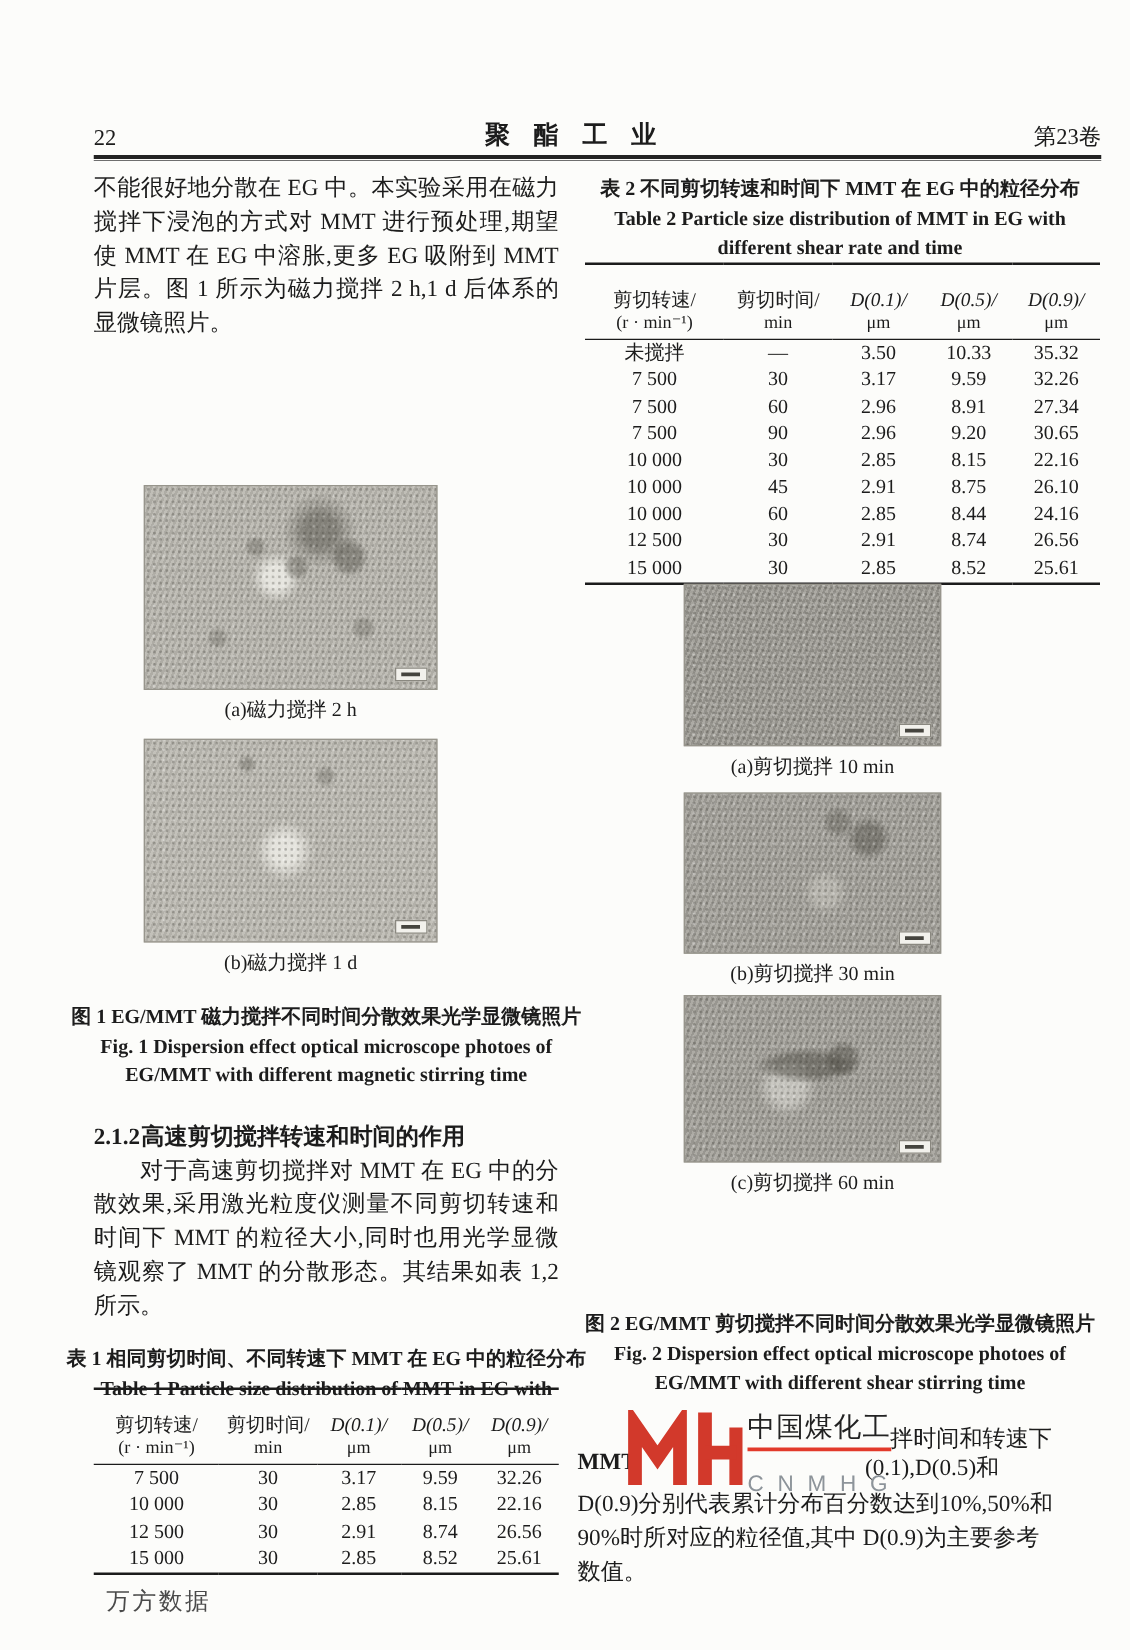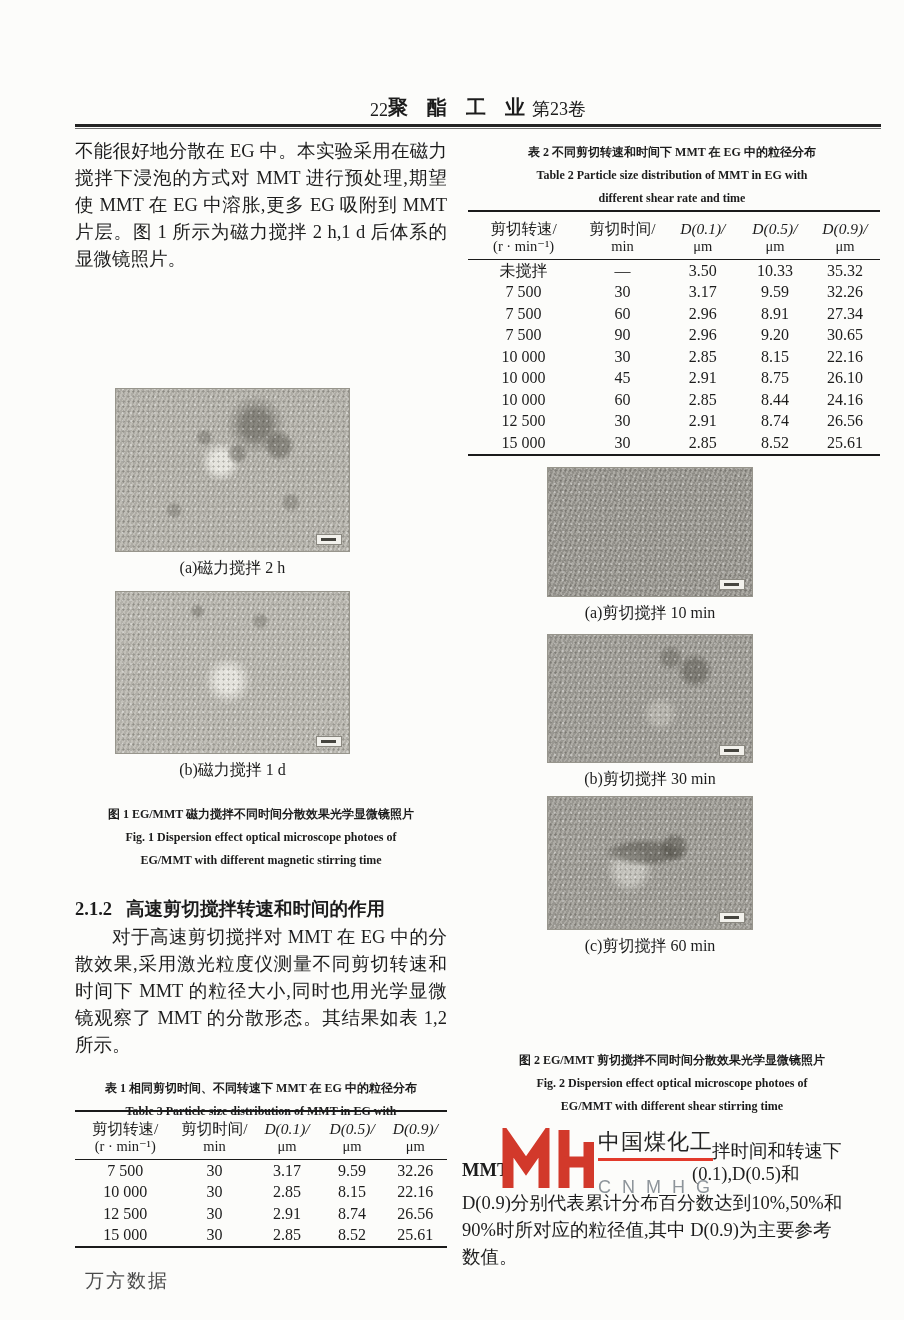--- a/index.html
+++ b/index.html
@@ -2,33 +2,33 @@
 <html><head>
 <meta charset="utf-8">
 <style>
   *{box-sizing:border-box;margin:0;padding:0}
   html,body{background:#ffffff}
   .page{position:relative;width:904px;height:1320px;background:#fcfcfa;
         font-family:"Liberation Serif","DejaVu Serif",serif;color:#1c1c1c;overflow:hidden}
   .abs{position:absolute}
 
   
-  .pagehead{top:94px;left:75px;width:806px;display:flex;justify-content:center;align-items:flex-end;font-size:18px}
+  .pagehead{top:94px;left:75px;width:806px;display:flex;justify-content:space-between;align-items:flex-end;font-size:18px}
   .jtitle{font-size:20px;font-weight:bold;letter-spacing:7px}
   .headrule{top:124px;left:75px;width:806px;height:6px;
     background:linear-gradient(to bottom,#232323 0,#232323 3px,transparent 3px,transparent 4px,#6f6f6f 4px,#6f6f6f 5px,transparent 5px)}
 
   
   .body-text{font-size:18.5px;line-height:27px;text-align:justify;width:372px}
   .indent{text-indent:2em}
 
   
   .cap-block{display:flex;flex-direction:column;align-items:center;font-weight:bold;text-align:center}
-  .t-cn{font-size:12px;line-height:24px;white-space:nowrap;font-weight:bold}
-  .t-en{font-size:12px;line-height:23px;white-space:nowrap;font-weight:bold}
+  .t-cn{font-size:16px;line-height:24px;white-space:nowrap;font-weight:bold}
+  .t-en{font-size:16px;line-height:23px;white-space:nowrap;font-weight:bold}
 
   
   .micro{position:absolute;border:1px solid #97958c}
   .micro::after{content:"";position:absolute;inset:0;
     background-image:radial-gradient(rgba(58,56,50,.30) .8px,transparent 1.4px),
                      radial-gradient(rgba(255,255,255,.30) .8px,transparent 1.4px);
     background-size:5px 5px,8px 8px;background-position:0 0,3px 4px}
   .fig1a{background:
     radial-gradient(circle at 60% 22%, rgba(92,90,82,.55) 0 13px, rgba(92,90,82,.28) 20px, transparent 30px),
     radial-gradient(circle at 70% 35%, rgba(92,90,82,.50) 0 9px, transparent 16px),
@@ -60,35 +60,35 @@
     radial-gradient(circle at 62% 38%, rgba(78,76,68,.45) 0 9px, transparent 15px),
     radial-gradient(circle at 40% 55%, rgba(226,225,219,.55) 0 12px, transparent 24px),
     repeating-linear-gradient(112deg, rgba(70,68,62,.16) 0 2px, rgba(198,196,188,.16) 2px 4px),
     #a8a6a0}
   .scalebar{position:absolute;right:7px;bottom:6px;width:26px;height:11px;background:#f2f1ec;border:1px solid #8a8880;z-index:2}
   .scalebar::after{content:"";position:absolute;left:4px;top:3px;width:15px;height:2.5px;background:#45443e}
   .imgcap{font-size:16px;text-align:center}
 
   
   .jtable{border-collapse:collapse;border-top:2.2px solid #1b1b1b;border-bottom:2.2px solid #1b1b1b;table-layout:fixed}
-  .jtable thead th{border-bottom:1.6px solid #1b1b1b;font-weight:normal;padding:8px 0 5px;vertical-align:middle}
+  .jtable thead th{border-bottom:1.6px solid #1b1b1b;font-weight:normal;padding:20px 0 5px;vertical-align:middle}
   .jtable th .l1{font-size:15.5px;line-height:18px}
   .jtable th .l2{font-size:14.5px;line-height:16px}
   .jtable th:nth-child(n+3) .l1{font-style:italic}
   .jtable td{text-align:center;padding:1.5px 0;font-size:16px;line-height:18.5px}
   .jtable th{text-align:center}
   .jtable th:nth-child(1),.jtable td:nth-child(1){width:27%}
   .jtable th:nth-child(2),.jtable td:nth-child(2){width:21%}
   .jtable th:nth-child(3),.jtable td:nth-child(3){width:18%}
   .jtable th:nth-child(4),.jtable td:nth-child(4){width:17%}
   .jtable th:nth-child(5),.jtable td:nth-child(5){width:17%}
 
   
   .sec-head{font-size:18.5px;font-weight:bold}
-  .sec-head .num{font-family:"Liberation Serif",serif;margin-right:14px}
+  .sec-head .num{font-family:"Liberation Serif",serif;margin-right:1px}
 
   
   .brand-cn{font-size:22px;letter-spacing:1px;color:#222;border-bottom:3px solid #e23a2b;padding-bottom:1px;
             font-family:"Liberation Sans","DejaVu Sans",sans-serif}
   .brand-en{font-size:18px;color:#8d949a;letter-spacing:3px;margin-top:16px;font-family:"Liberation Sans","DejaVu Sans",sans-serif}
   .frag{font-size:18.5px;white-space:nowrap}
   .wanfang{font-size:19px;letter-spacing:2px;color:#4a4a4a;font-family:"Liberation Sans","DejaVu Sans",sans-serif}
 </style>
 </head>
 <body>
@@ -120,21 +120,21 @@
     <div class="t-en">EG/MMT with different magnetic stirring time</div>
   </div>
 
   <div class="abs sec-head" style="top:896px;left:75px;width:372px">
     <span class="num">2.1.2</span><span>高速剪切搅拌转速和时间的作用</span>
   </div>
   <div class="abs body-text indent" style="top:924px;left:75px">对于高速剪切搅拌对 MMT 在 EG 中的分散效果,采用激光粒度仪测量不同剪切转速和时间下 MMT 的粒径大小,同时也用光学显微镜观察了 MMT 的分散形态。其结果如表 1,2 所示。</div>
 
   <div class="abs cap-block" style="top:1076px;left:31px;width:460px">
     <div class="t-cn">表 1  相同剪切时间、不同转速下 MMT 在 EG 中的粒径分布</div>
-    <div class="t-en">Table 3  Particle size distribution of MMT in EG with</div>
+    <div class="t-en">Table 1  Particle size distribution of MMT in EG with</div>
   </div>
   <table class="abs jtable" style="top:1110px;left:75px;width:372px">
     <thead>
         <tr>
           <th>
             <div class="l1">剪切转速/</div>
             <div class="l2">(r · min⁻¹)</div>
           </th>
           <th>
             <div class="l1">剪切时间/</div>

